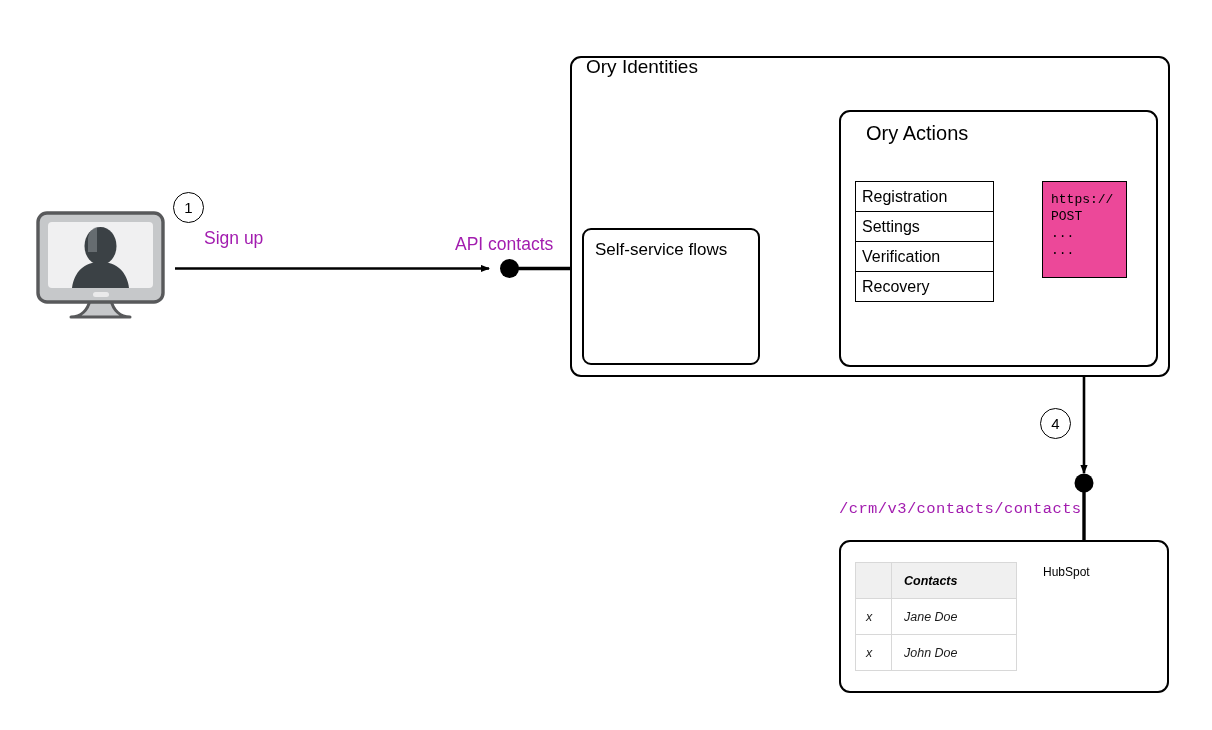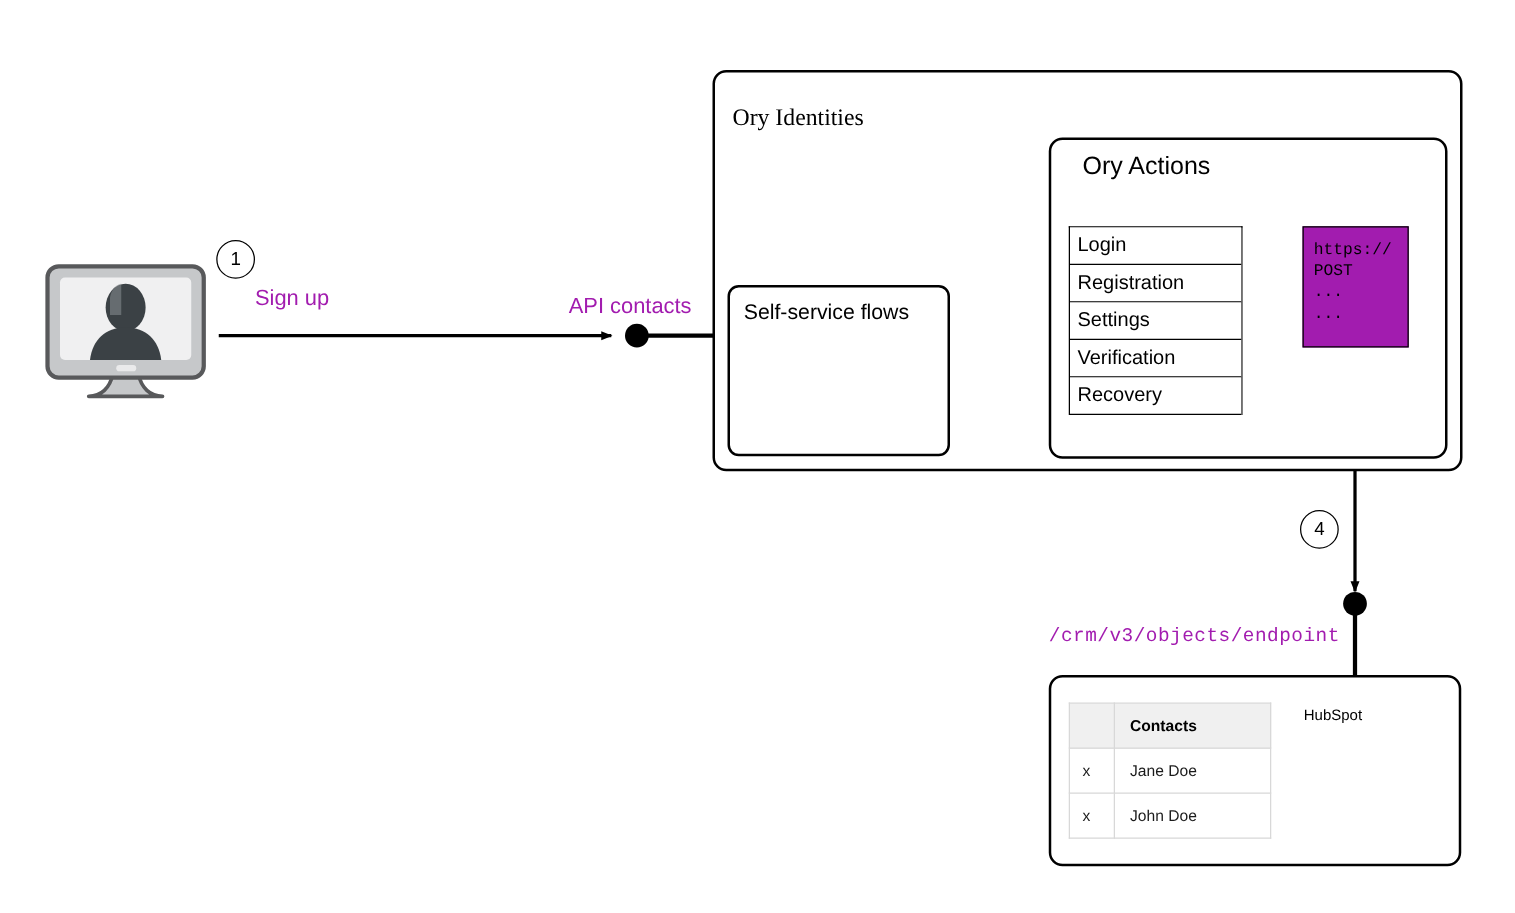--- a/index.html
+++ b/index.html
@@ -50,21 +50,21 @@
   #self-service-box   { left: 582px; top: 228px; width: 178px; height: 137px;
                         border-width: 2px; border-radius: 9px; }
   #hubspot-box        { left: 839px; top: 540px; width: 330px; height: 153px; }
 
   .box-title {
     position: absolute;
     font-size: 19px;
     color: #000000;
     white-space: nowrap;
   }
-  #ory-identities-title { left: 586px; top: 84px; font-family: Liberation Serif, serif; }
+  #ory-identities-title { left: 586px; top: 56px; }
   #ory-actions-title    { left: 866px; top: 122px; font-size: 20px; }
   #self-service-title   { left: 595px; top: 240px; font-size: 17px; }
   #hubspot-title        { left: 1043px; top: 565px; font-size: 12px; }
 
   
   #flow-list {
     position: absolute;
     left: 855px;
     top: 181px;
     width: 139px;
@@ -87,21 +87,21 @@
 
   
   #http-box {
     position: absolute;
     left: 1042px;
     top: 181px;
     width: 85px;
     height: 97px;
     box-sizing: border-box;
     border: 1.8px solid #000000;
-    background: #a21caf;
+    background: #ec4899;
     padding: 9px 0 0 8px;
   }
   #http-box .line {
     font-family: "Liberation Mono", monospace;
     font-size: 13px;
     line-height: 17px;
     letter-spacing: 0px;
     color: #000000;
     white-space: pre;
   }
@@ -148,20 +148,21 @@
     border-collapse: collapse;
     background: #ffffff;
     font-size: 12.5px;
     color: #1b1b1b;
   }
   #contacts-table th, #contacts-table td {
     border: 1px solid #d8d8d8;
     box-sizing: border-box;
     text-align: left;
     font-weight: normal;
+    font-style: italic;
   }
   #contacts-table thead th {
     background: #f0f0f0;
     height: 36px;
     font-weight: bold;
     color: #000000;
   }
   #contacts-table tbody td {
     height: 36px;
   }
@@ -221,33 +222,32 @@
     <path d="M53,28 C54,21 59,17 62,17 L62,42 L53,42 Z" fill="#8b9094" opacity="0.55"></path>
   </svg>
 
   <div class="step-circle" id="step-1">1</div>
   <div class="step-circle" id="step-2">2</div>
   <div class="step-circle" id="step-3">3</div>
   <div class="step-circle" id="step-4">4</div>
 
   <div class="lbl" id="label-signup">Sign up</div>
   <div class="lbl" id="label-api">API contacts</div>
-  <div class="lbl mono" id="label-crm-path">/crm/v3/objects/endpoint</div>
+  <div class="lbl mono" id="label-crm-path">/crm/v3/contacts/contacts</div>
 
   <div class="box" id="ory-identities-box"></div>
   <div class="box-title" id="ory-identities-title">Ory Identities</div>
 
   <div class="box" id="self-service-box"></div>
   <div class="box-title" id="self-service-title">Self-service flows</div>
 
   <div class="box" id="ory-actions-box"></div>
   <div class="box-title" id="ory-actions-title">Ory Actions</div>
 
   <div id="flow-list">
-    <div class="flow-row">Login</div>
     <div class="flow-row">Registration</div>
     <div class="flow-row">Settings</div>
     <div class="flow-row">Verification</div>
     <div class="flow-row">Recovery</div>
   </div>
 
   <div id="http-box">
     <div class="line">https://</div>
     <div class="line">POST</div>
     <div class="line">...</div>

